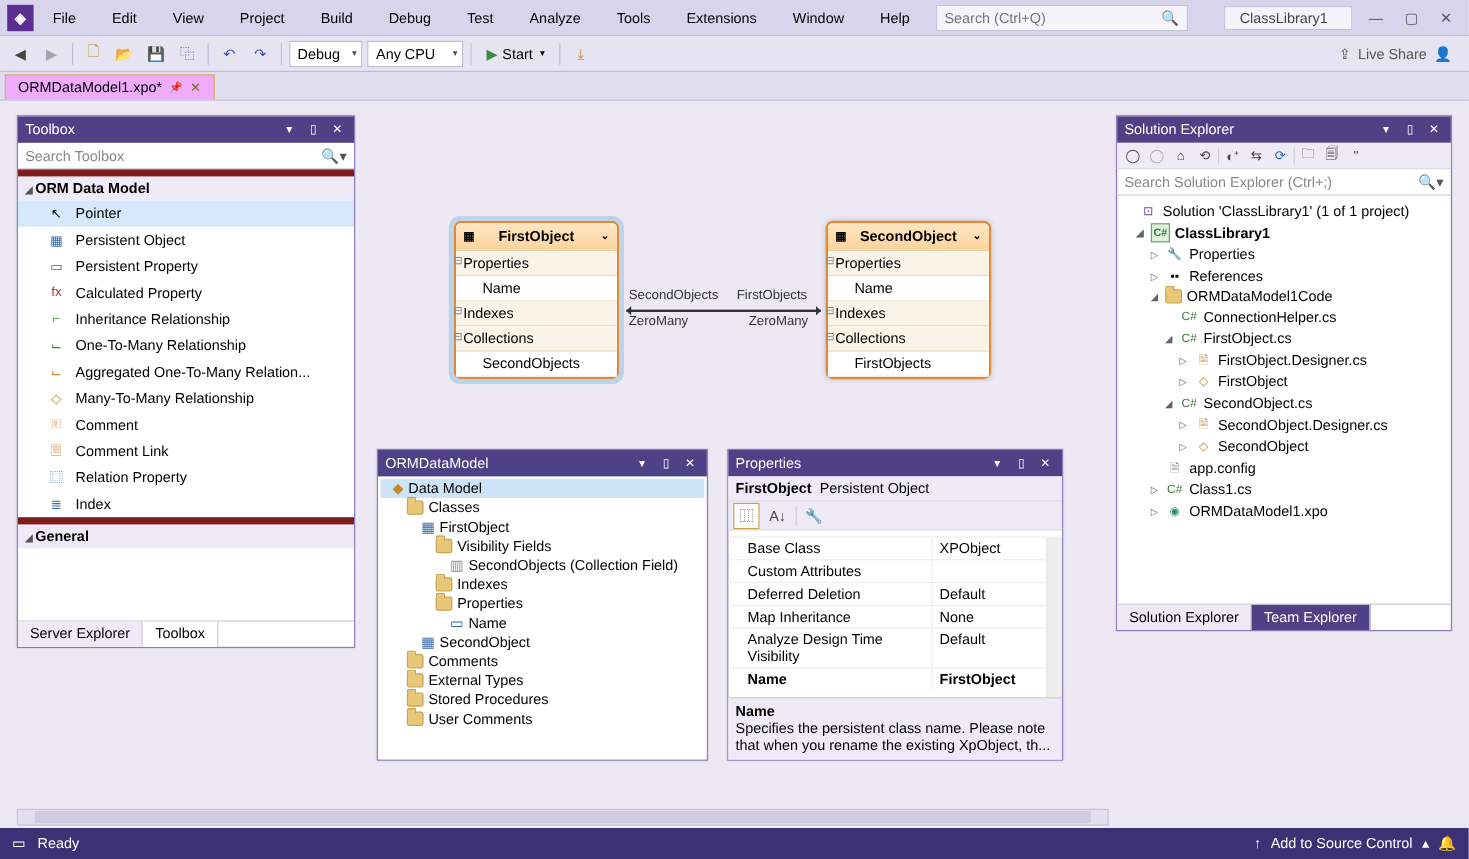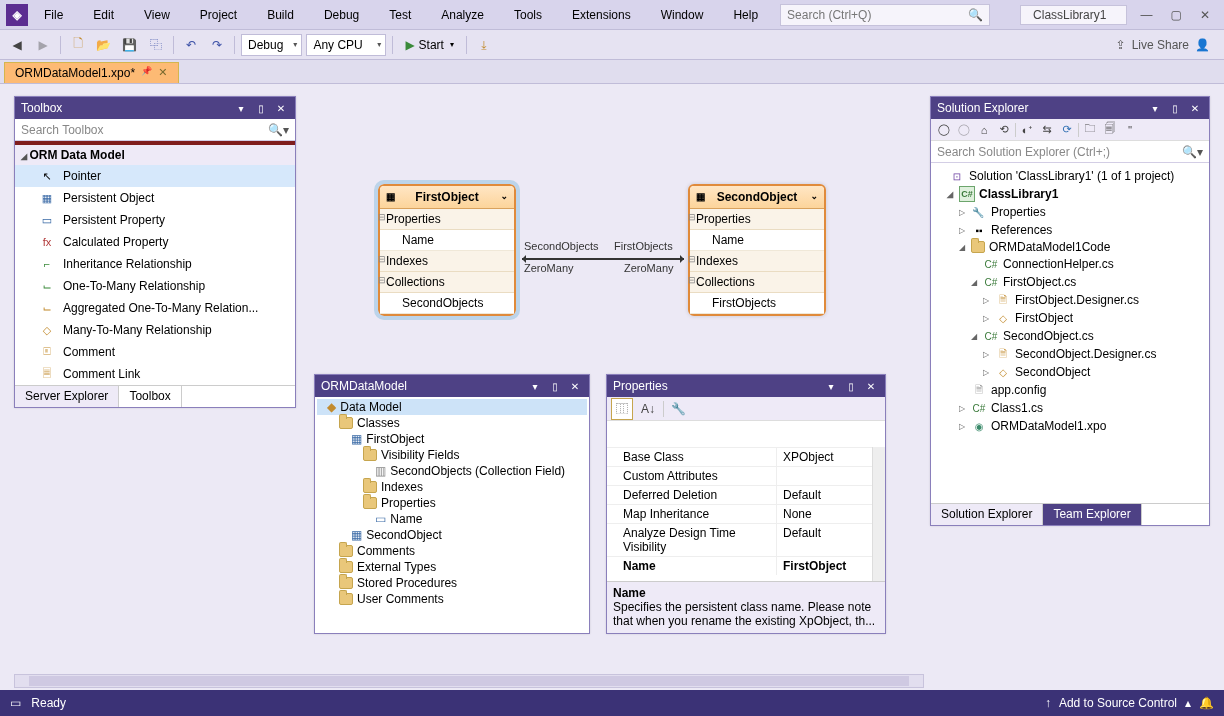--- a/index.html
+++ b/index.html
@@ -14,33 +14,33 @@
 .win-btns { margin-left: auto; display: flex; gap: 18px; color: #555; padding-right:8px;}
 .toolbar { height: 30px; background: #e6e3f2; display: flex; align-items: center; padding: 0 6px; gap: 4px; border-bottom: 1px solid #c0bcd8;}
 .tbtn { width: 22px; height: 22px; display:flex;align-items:center;justify-content:center; color:#444; cursor:default;}
 .tsep { width:1px; height:18px; background:#c0bcd8; margin:0 2px;}
 .tcombo { height: 22px; border:1px solid #c0bcd8; background:#fff; padding:0 18px 0 6px; display:flex;align-items:center; position:relative; min-width:60px;}
 .tcombo::after { content:"▾"; position:absolute; right:4px; font-size:8px; color:#555;}
 .start-btn { display:flex; align-items:center; gap:4px; padding:0 6px; height:22px;}
 .start-btn .tri { color:#3a8a3a;}
 .liveshare { margin-left:auto; display:flex; align-items:center; gap:6px; color:#555; padding-right:8px;}
 .tabbar { height: 24px; background:#e0ddee; display:flex; align-items:end; padding-left:4px; border-bottom:1px solid #c0bcd8;}
-.doctab { background:#fdba74; border:1px solid #d4b64e; border-bottom:none; padding:3px 10px; display:flex; gap:6px; font-size:12px;}
+.doctab { background:#f0abfc; border:1px solid #d4b64e; border-bottom:none; padding:3px 10px; display:flex; align-items:center; gap:6px; font-size:12px;}
 .doctab .pin { font-size:9px;}
 .doctab .x { font-size:11px; color:#7a6a2e;}
 .workspace { position:absolute; top:84px; left:0; right:0; bottom:26px; background:#ece9f5; }
 .panel { position:absolute; background:#fff; border:1px solid #8a7fbb; box-shadow:0 0 2px rgba(0,0,0,0.12);}
 .panel-title { height:22px; background:#4e4185; color:#fff; display:flex; align-items:center; padding:0 6px; gap:4px;}
 .panel-title .spacer{margin-left:auto;}
 .panel-title .pbtn{width:16px;height:16px;display:flex;align-items:center;justify-content:center;font-size:10px;cursor:default;}
 .searchbox { height:22px; border-bottom:1px solid #d3cee5; display:flex; align-items:center; padding:0 6px; color:#888;}
 .searchbox .mag{margin-left:auto;color:#555;}
 
-#toolbox { top:12px; left:14px; width:282px; height:312px;}
-.tbx-group { background:#eeeaf7; padding:3px 6px; font-weight:bold; border-top:4px solid #7f1d1d;}
+#toolbox { top:12px; left:14px; width:282px; height:444px;}
+.tbx-group { background:#eeeaf7; padding:3px 6px; font-weight:bold; border-top:6px solid #7f1d1d;}
 .tbx-group::before{content:"◢ "; font-size:8px; color:#555;}
 .tbx-item { display:flex; align-items:center; gap:8px; padding:3px 6px 3px 24px; cursor:default;}
 .tbx-item.sel { background:#d6e8fb;}
 .tbx-icon { width:16px; height:16px; display:flex;align-items:center;justify-content:center; font-size:11px;}
 .tbx-tabs { position:absolute; bottom:0; left:0; right:0; height:22px; display:flex; border-top:1px solid #ccc;}
 .tbx-tab { padding:3px 10px; background:#eeeaf7; border-right:1px solid #ccc; cursor:default;}
 .tbx-tab.active { background:#fff;}
 .tbx-body{position:absolute; top:44px; bottom:22px; left:0; right:0; overflow:hidden;}
 
 #solexp { top:12px; right:14px; width:280px; height:430px;}
@@ -327,20 +327,24 @@
   </div>
 
   <div class="panel" id="props">
     <div class="panel-title">
         <span>Properties</span>
         <span class="spacer"></span>
         <span class="pbtn">▾</span>
         <span class="pbtn">▯</span>
         <span class="pbtn">✕</span>
       </div>
+    <div class="prop-header">
+      <b>FirstObject</b>
+      &nbsp;<span>Persistent Object</span>
+    </div>
     <div class="prop-toolbar">
       <span class="tbtn" style="border:1px solid #c6a54e;background:#fff">⿲</span>
       <span class="tbtn">A↓</span>
       <span style="width:1px;height:16px;background:#ccc"></span>
       <span class="tbtn">🔧</span>
     </div>
     <div class="prop-body">
       <div class="prop-row">
           <div class="k">Base Class</div>
           <div class="v">XPObject</div>

